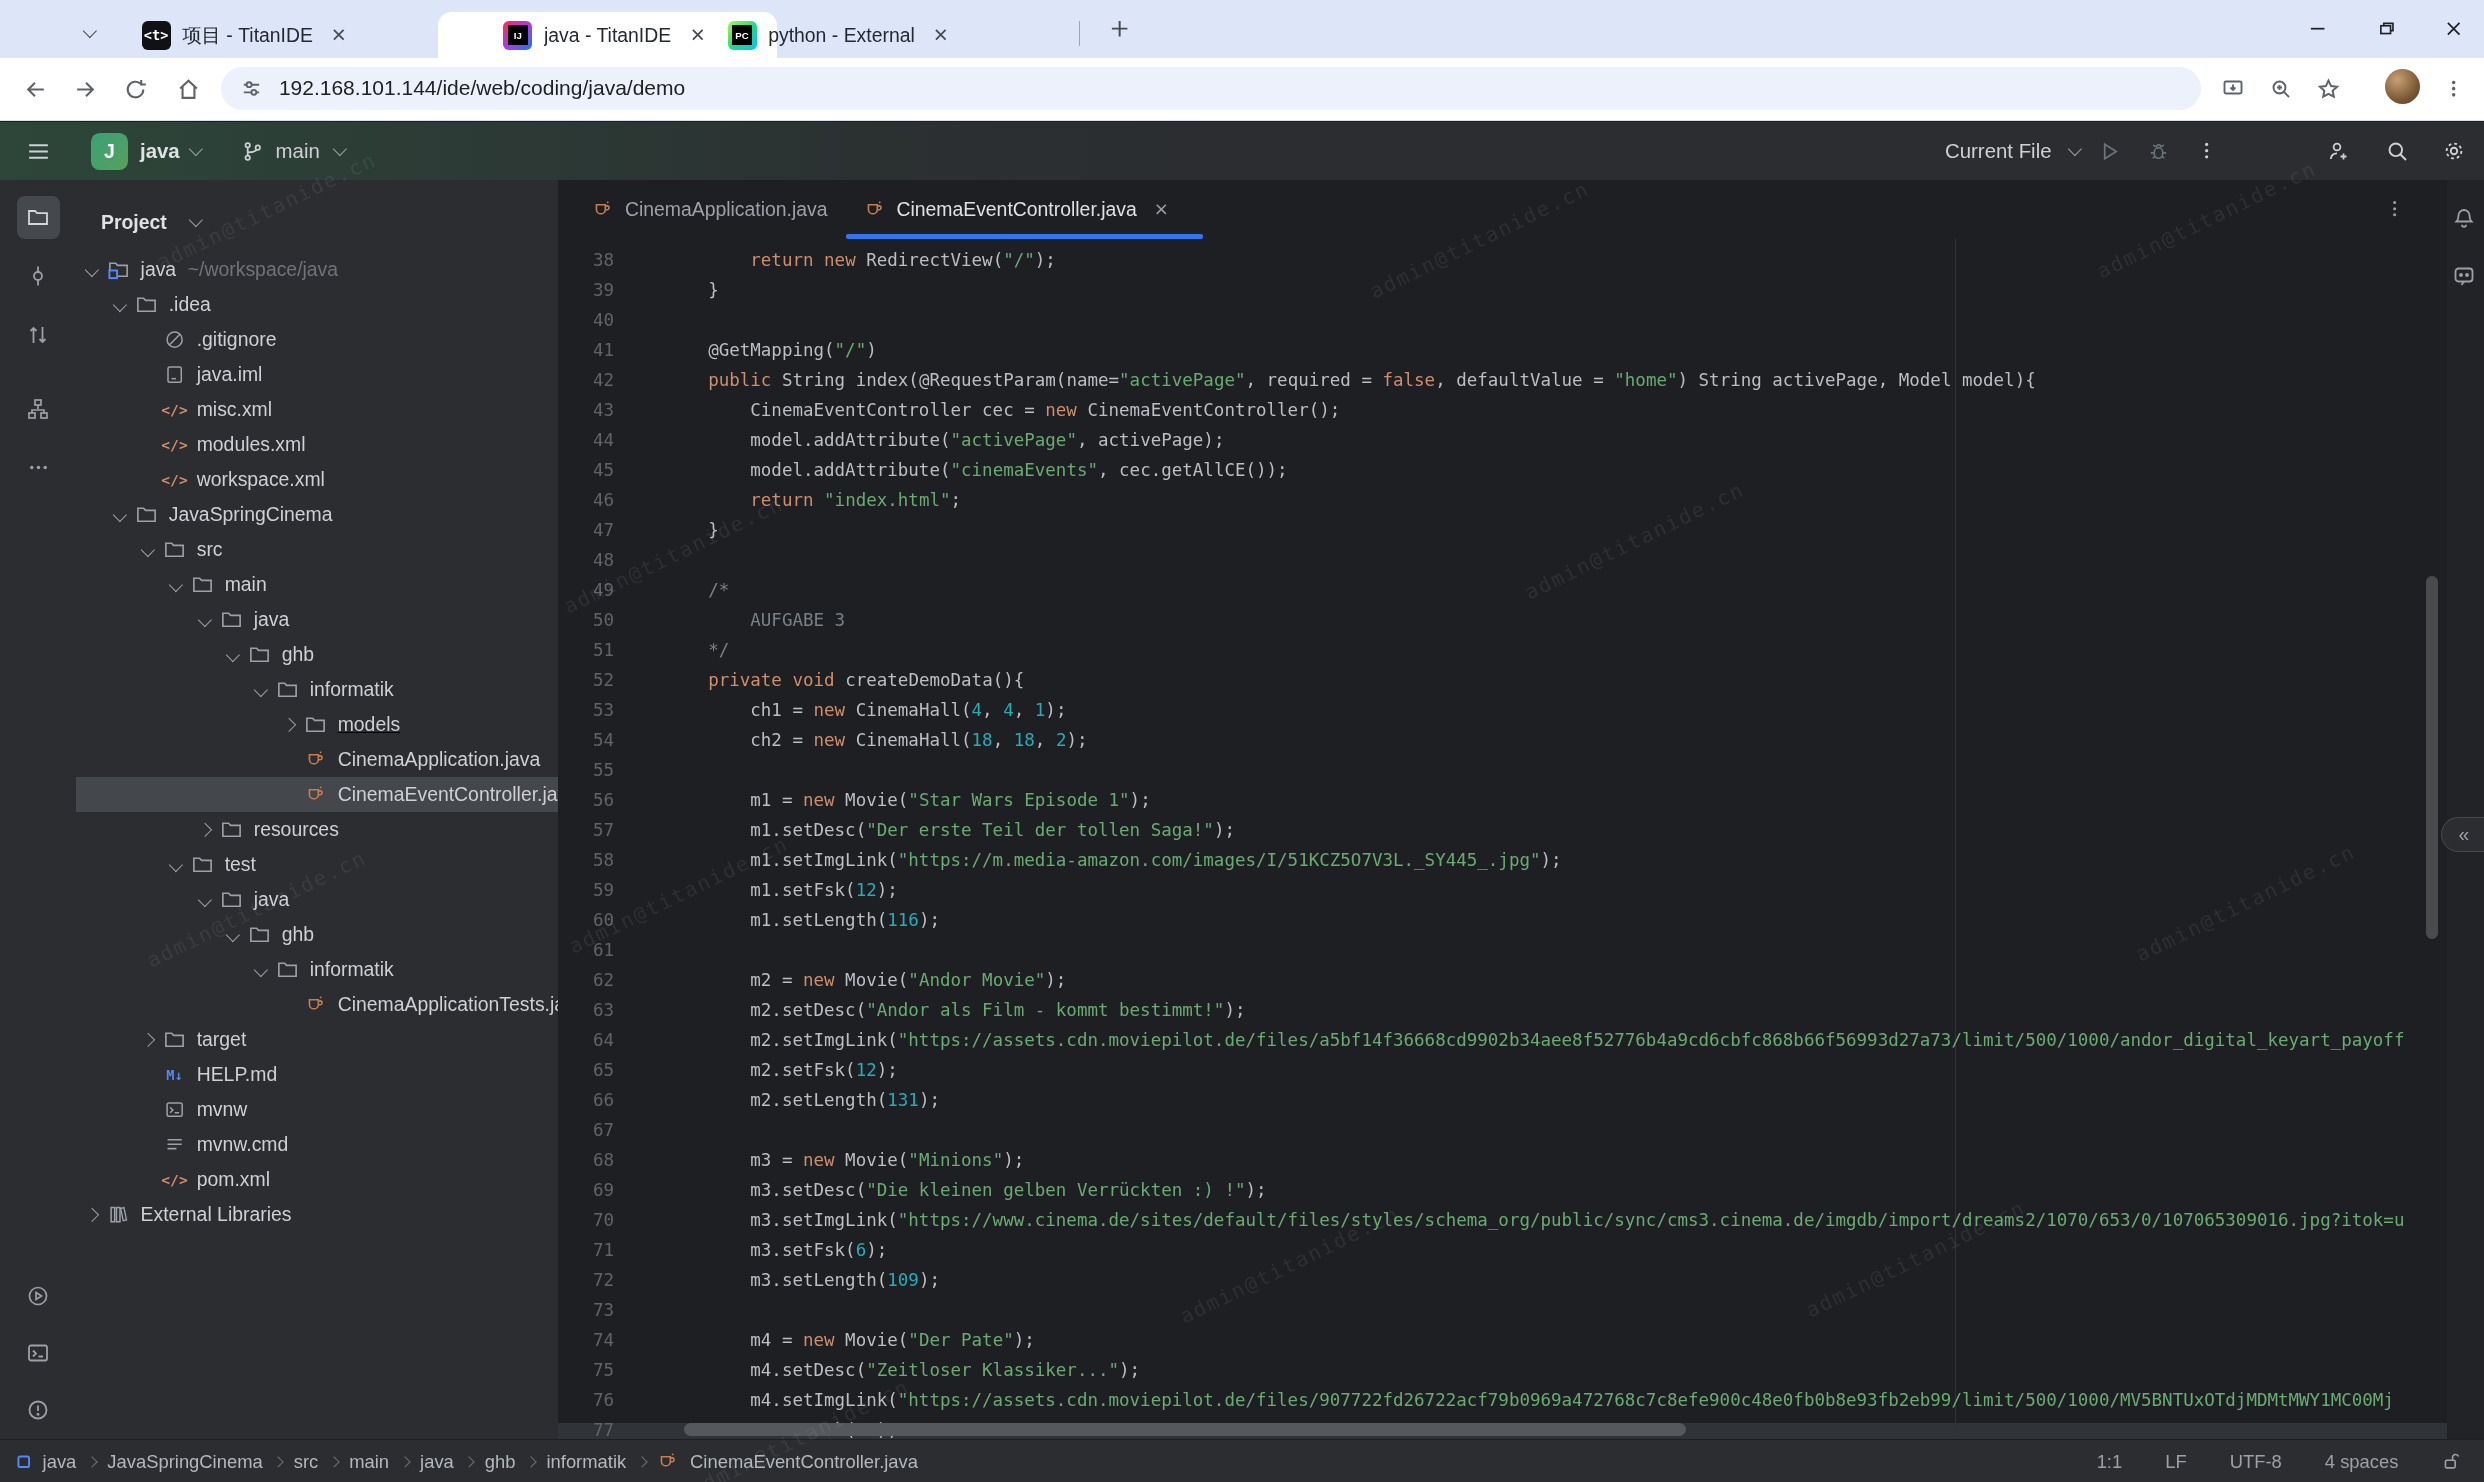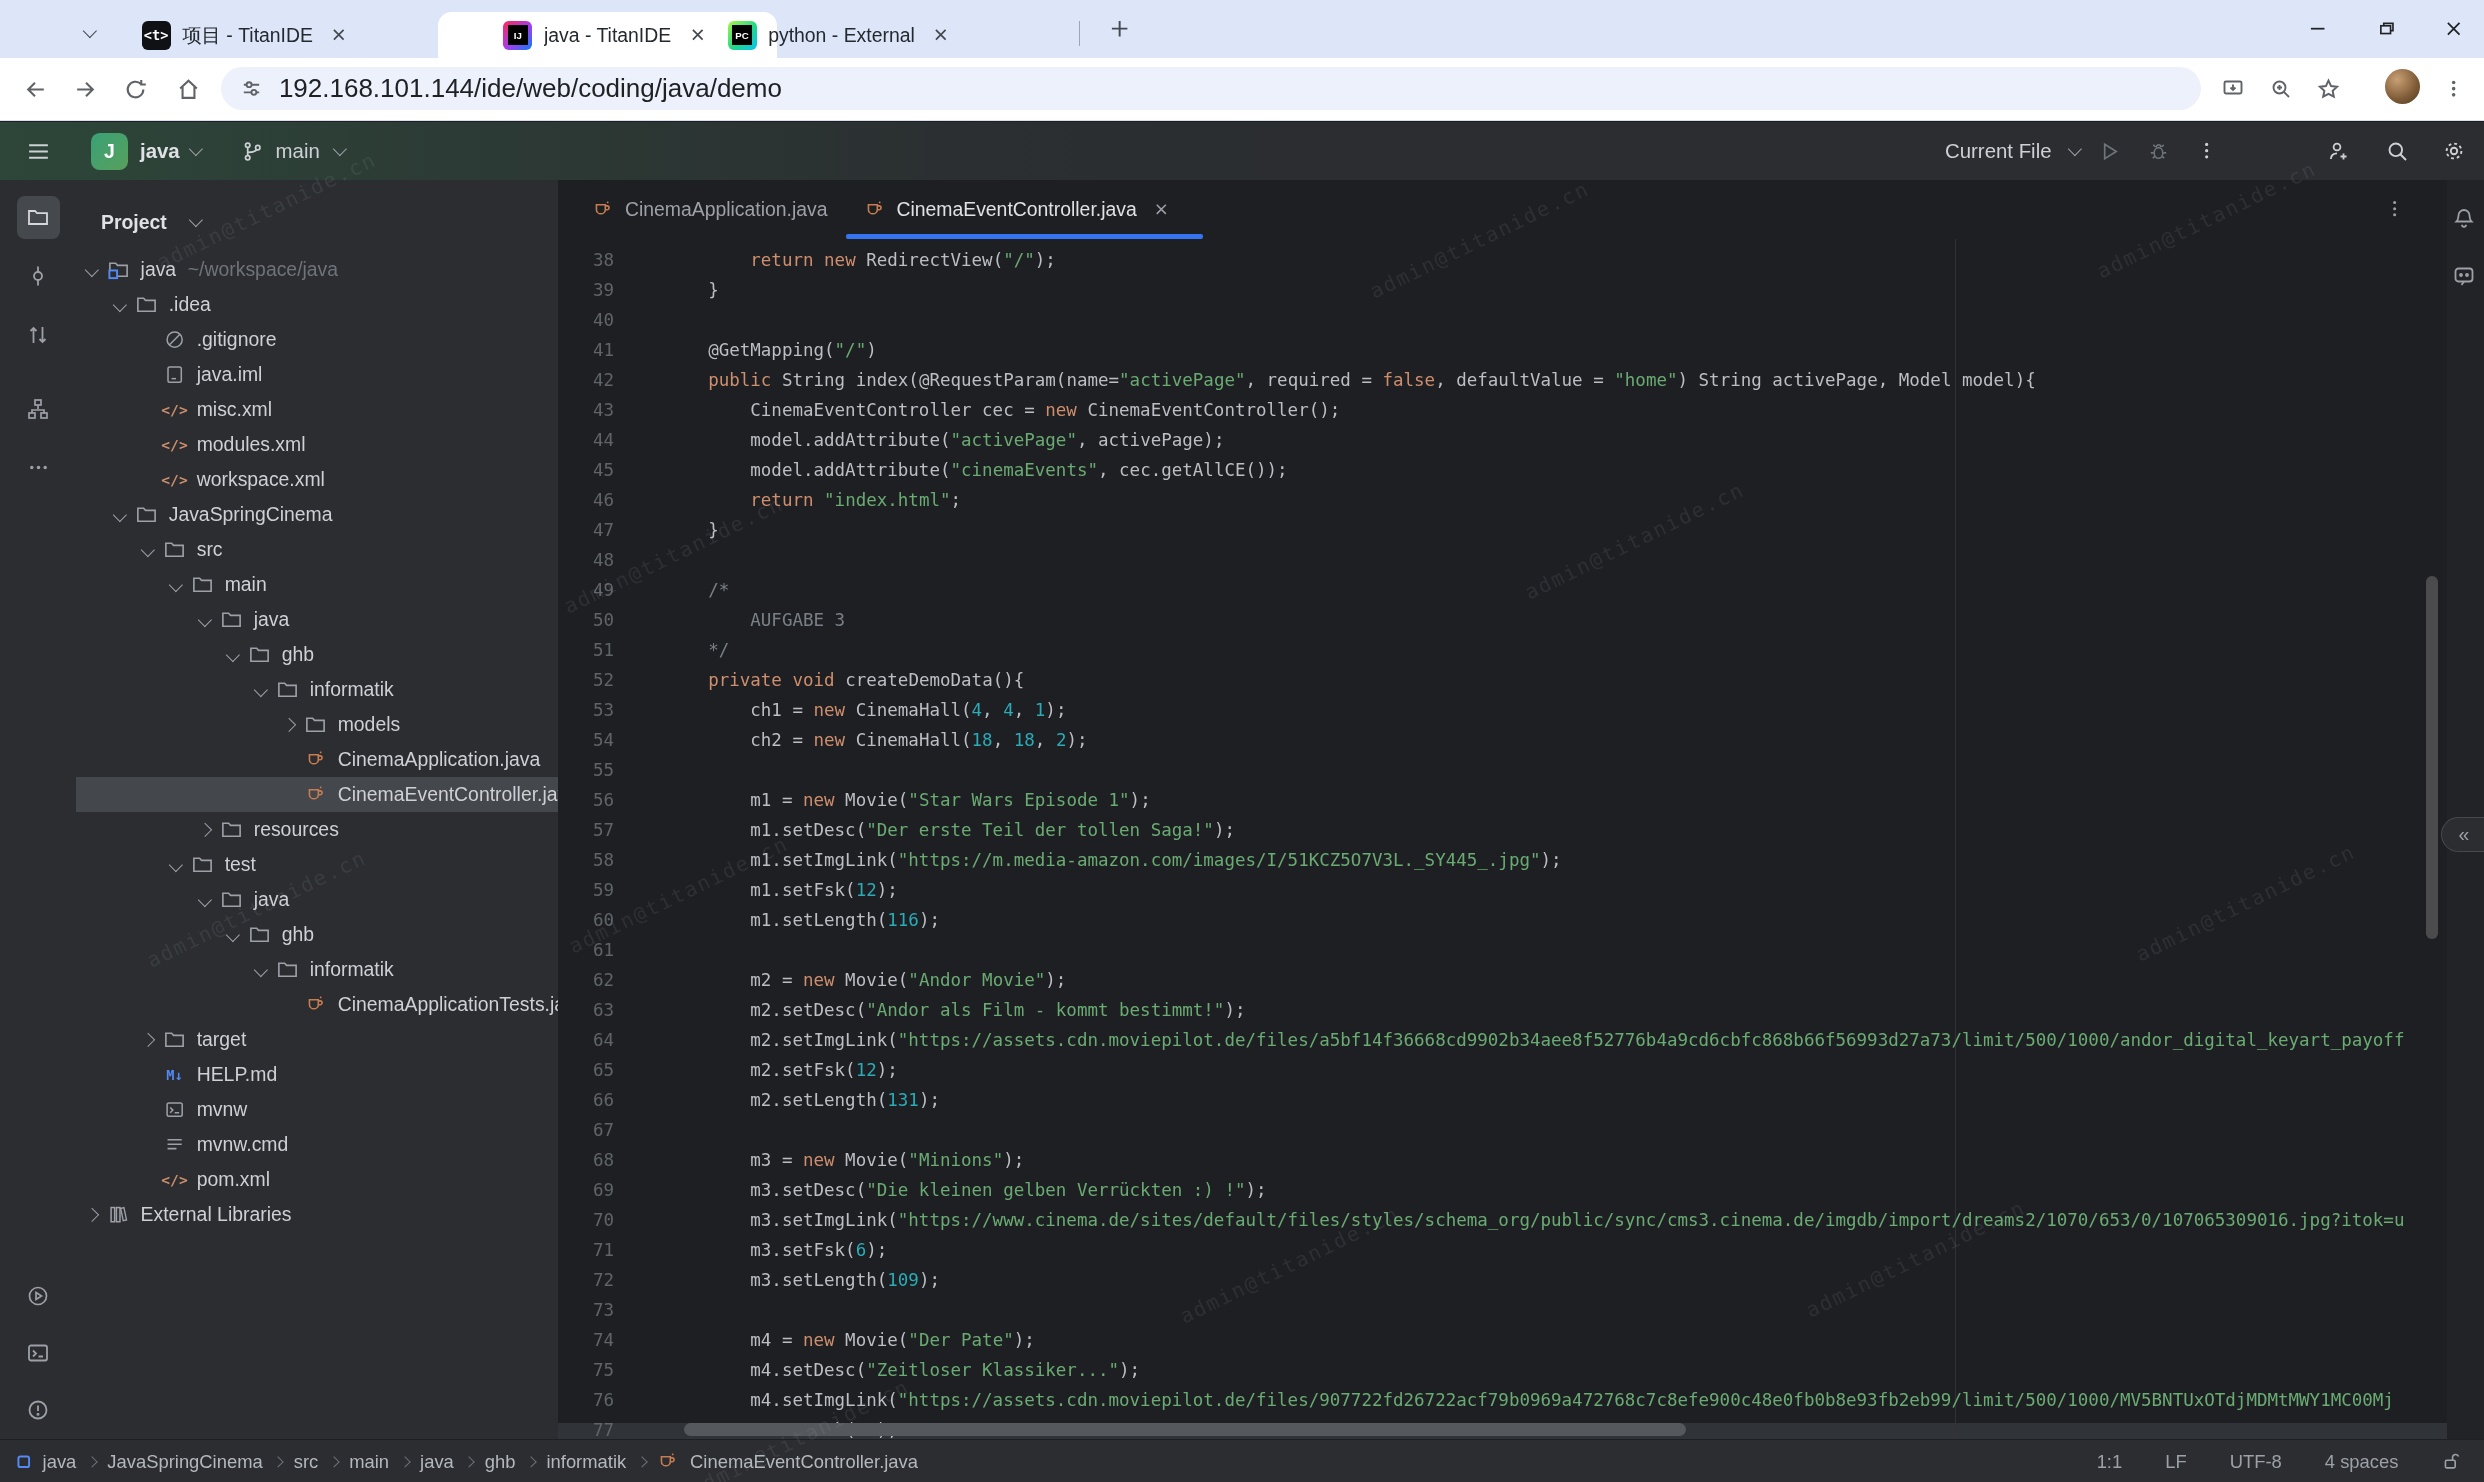--- a/index.html
+++ b/index.html
@@ -16,21 +16,21 @@
   .fav-titanide{background:#101114;color:#fff;font-size:13.6px;font-weight:bold;font-family:"DejaVu Sans Mono",monospace;}
   .fav-grad-ij{background:linear-gradient(135deg,#fe2857,#a23ef0 55%,#087cfa);}
   .fav-grad-pc{background:linear-gradient(135deg,#a9f547,#21d789 55%,#07c3f2);}
   .fav-inner{width:20.4px;height:20.4px;background:#000;color:#fff;font-size:9.7px;font-weight:bold;display:flex;align-items:center;justify-content:center;}
   .tclose{width:29px;height:29px;border-radius:50%;display:flex;align-items:center;justify-content:center;color:#45494f;}
   .tabsep{position:absolute;top:21.3px;width:1px;height:25px;background:#98a6c0;}
   .winctl{position:absolute;top:13.6px;width:39px;height:31px;display:flex;align-items:center;justify-content:center;color:#202124;}
   #urlrow{position:absolute;left:0;top:58px;width:2484px;height:62px;background:#ffffff;border-bottom:1.9px solid #d8dfeb;}
   .navbtn{position:absolute;top:11.6px;width:39px;height:39px;display:flex;align-items:center;justify-content:center;color:#5f6368;}
   #urlpill{position:absolute;left:221px;top:8.7px;width:1980px;height:43px;border-radius:21.3px;background:#edf1fb;display:flex;align-items:center;gap:15.5px;padding:0 19.4px;box-sizing:border-box;}
-  #urltext{font-size:26px;color:#202124;}
+  #urltext{font-size:21px;color:#202124;}
   .pillicon{color:#5f6368;}
   #browser-avatar{position:absolute;left:2385px;top:10.7px;width:35px;height:35px;border-radius:50%;background:radial-gradient(circle at 35% 30%,#c9a075,#7d5a36 60%,#4c3a22);}
   
   #ide{position:absolute;left:0;top:122px;width:2484px;height:1360px;background:#1e1f22;overflow:hidden;}
   #ide-toolbar{position:absolute;left:0;top:0;width:2484px;height:58px;background:linear-gradient(90deg,#2d4639 0%,#2b2f31 38%,#2b2d30 55%);}
   .tbicon{position:absolute;top:0;height:58px;display:flex;align-items:center;justify-content:center;color:#ced0d6;}
   .tbicon.dim{color:#6f737a;}
   .tbtext{font-size:20.4px;color:#ced0d6;white-space:nowrap;}
   #proj-avatar{position:absolute;left:91px;top:10.7px;width:37px;height:37px;border-radius:8.7px;background:linear-gradient(135deg,#3aa177,#57a05c);color:#fff;font-size:19.4px;font-weight:bold;display:flex;align-items:center;justify-content:center;}
   .chev{display:inline-block;width:8.7px;height:8.7px;border-right:1.9px solid #9da0a8;border-bottom:1.9px solid #9da0a8;transform:rotate(45deg);}
@@ -466,21 +466,21 @@
             <span class="tcell-chev">
               <span class="chev"></span>
             </span>
             <span class="tcell-icon">
               <svg width="23" height="23" viewBox="0 0 24 24" fill="none" stroke="currentColor" stroke-width="1.7">
                 <path d="M3 5.5h6l2 2.2h10V19H3z"></path>
               </svg>
             </span>
             <span class="tlabel">informatik</span>
           </div>
-          <div class="trow" style="padding-left: 199px;">
+          <div class="trow" style="padding-left: 199px; text-decoration: underline;">
             <span class="tcell-chev">
               <span class="chev right"></span>
             </span>
             <span class="tcell-icon">
               <svg width="23" height="23" viewBox="0 0 24 24" fill="none" stroke="currentColor" stroke-width="1.7">
                 <path d="M3 5.5h6l2 2.2h10V19H3z"></path>
               </svg>
             </span>
             <span class="tlabel">models</span>
           </div>

